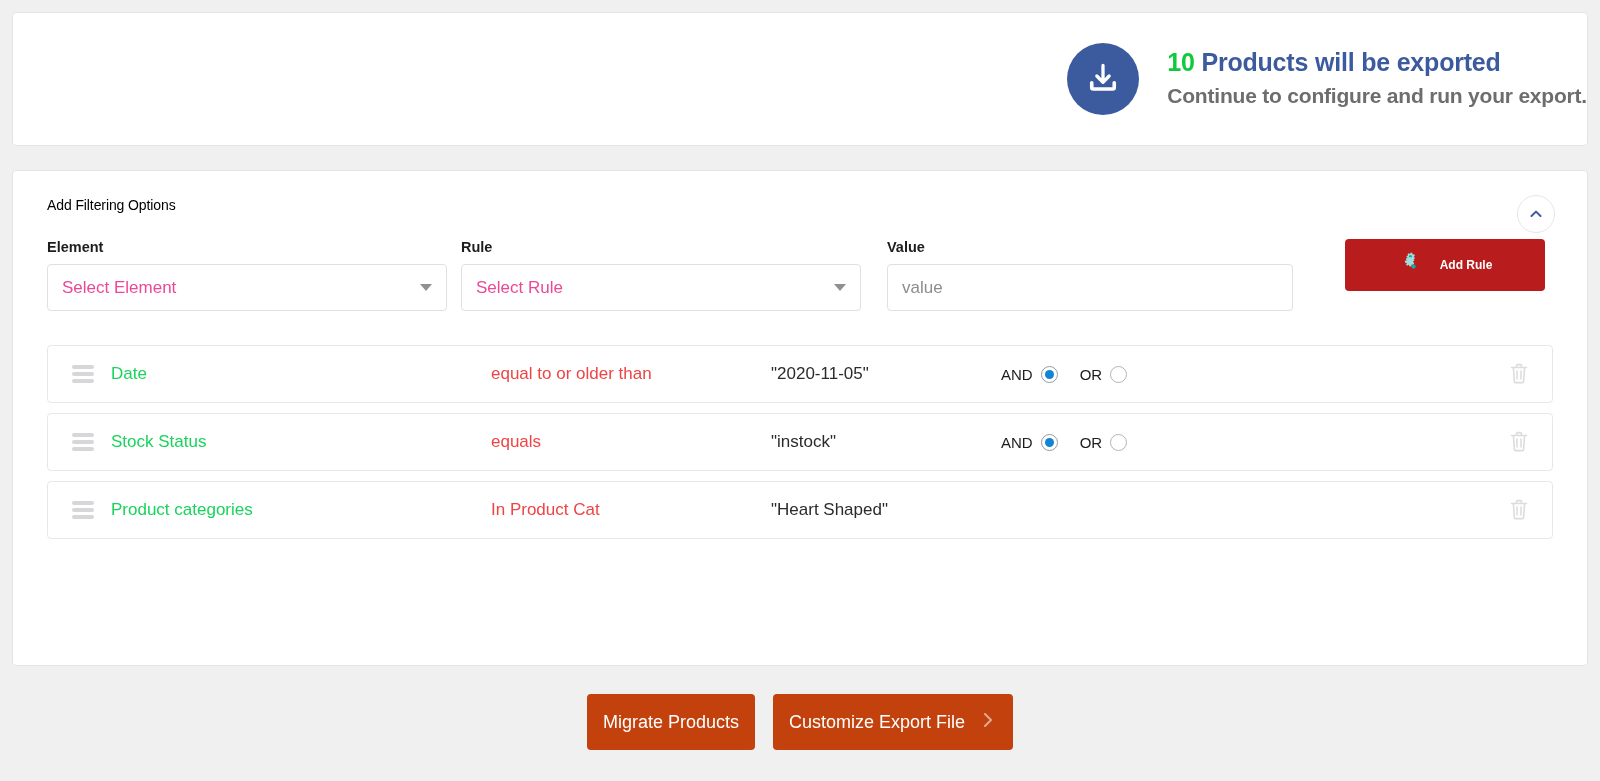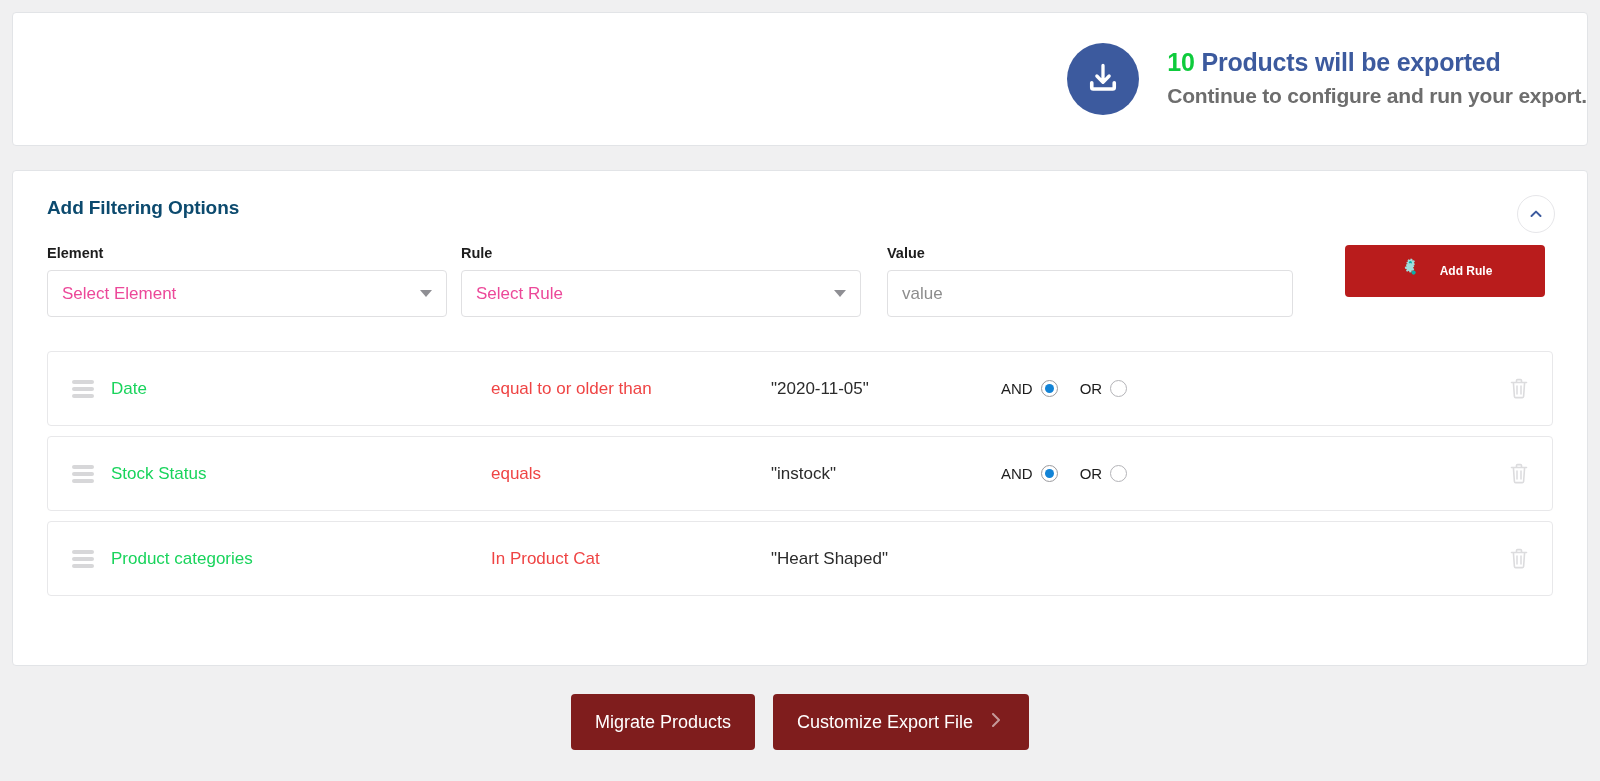--- a/index.html
+++ b/index.html
@@ -58,23 +58,23 @@
   .filter-panel {
     background: #ffffff;
     border: 1px solid #e2e4e7;
     border-radius: 4px;
     margin-top: 24px;
     height: 496px;
     position: relative;
     padding: 26px 34px 0 34px;
   }
   .filter-heading {
-    font-size: 19px;
-    font-weight: bold;
-    color: #0c4a6e;
+    font-size: 14px;
+    font-weight: normal;
+    color: #000000;
     letter-spacing: -0.1px;
   }
   .collapse-btn {
     position: absolute;
     top: 24px; right: 32px;
     width: 38px; height: 38px;
     border-radius: 50%;
     border: 1px solid #e6e6e9;
     background: #fff;
     display: flex; align-items: center; justify-content: center;
@@ -135,21 +135,21 @@
     align-items: center;
     justify-content: center;
     cursor: pointer;
     gap: 16px;
   }
   .add-rule-btn .cogs { display:block; }
 
   
   .rules { margin-top: 34px; }
   .rule-row {
-    height: 75px;
+    height: 58px;
     border: 1px solid #e8e8ea;
     border-radius: 4px;
     display: flex;
     align-items: center;
     margin-bottom: 10px;
     position: relative;
     background: #fff;
   }
   .drag-handle {
     width: 22px; margin-left: 24px;
@@ -213,27 +213,27 @@
   .trash-btn svg { display:block; }
 
   
   .footer {
     display: flex;
     justify-content: center;
     gap: 18px;
     margin-top: 28px;
   }
   .footer-btn {
-    background: #7f1d1d;
+    background: #c2410c;
     border: none;
     border-radius: 4px;
     color: #ffffff;
     font-size: 18px;
     height: 56px;
-    padding: 0 24px;
+    padding: 0 16px;
     display: flex;
     align-items: center;
     justify-content: center;
     cursor: pointer;
     gap: 14px;
   }
   .footer-btn .chev { opacity: .55; display:block; }
 </style>
 </head>
 <body>

